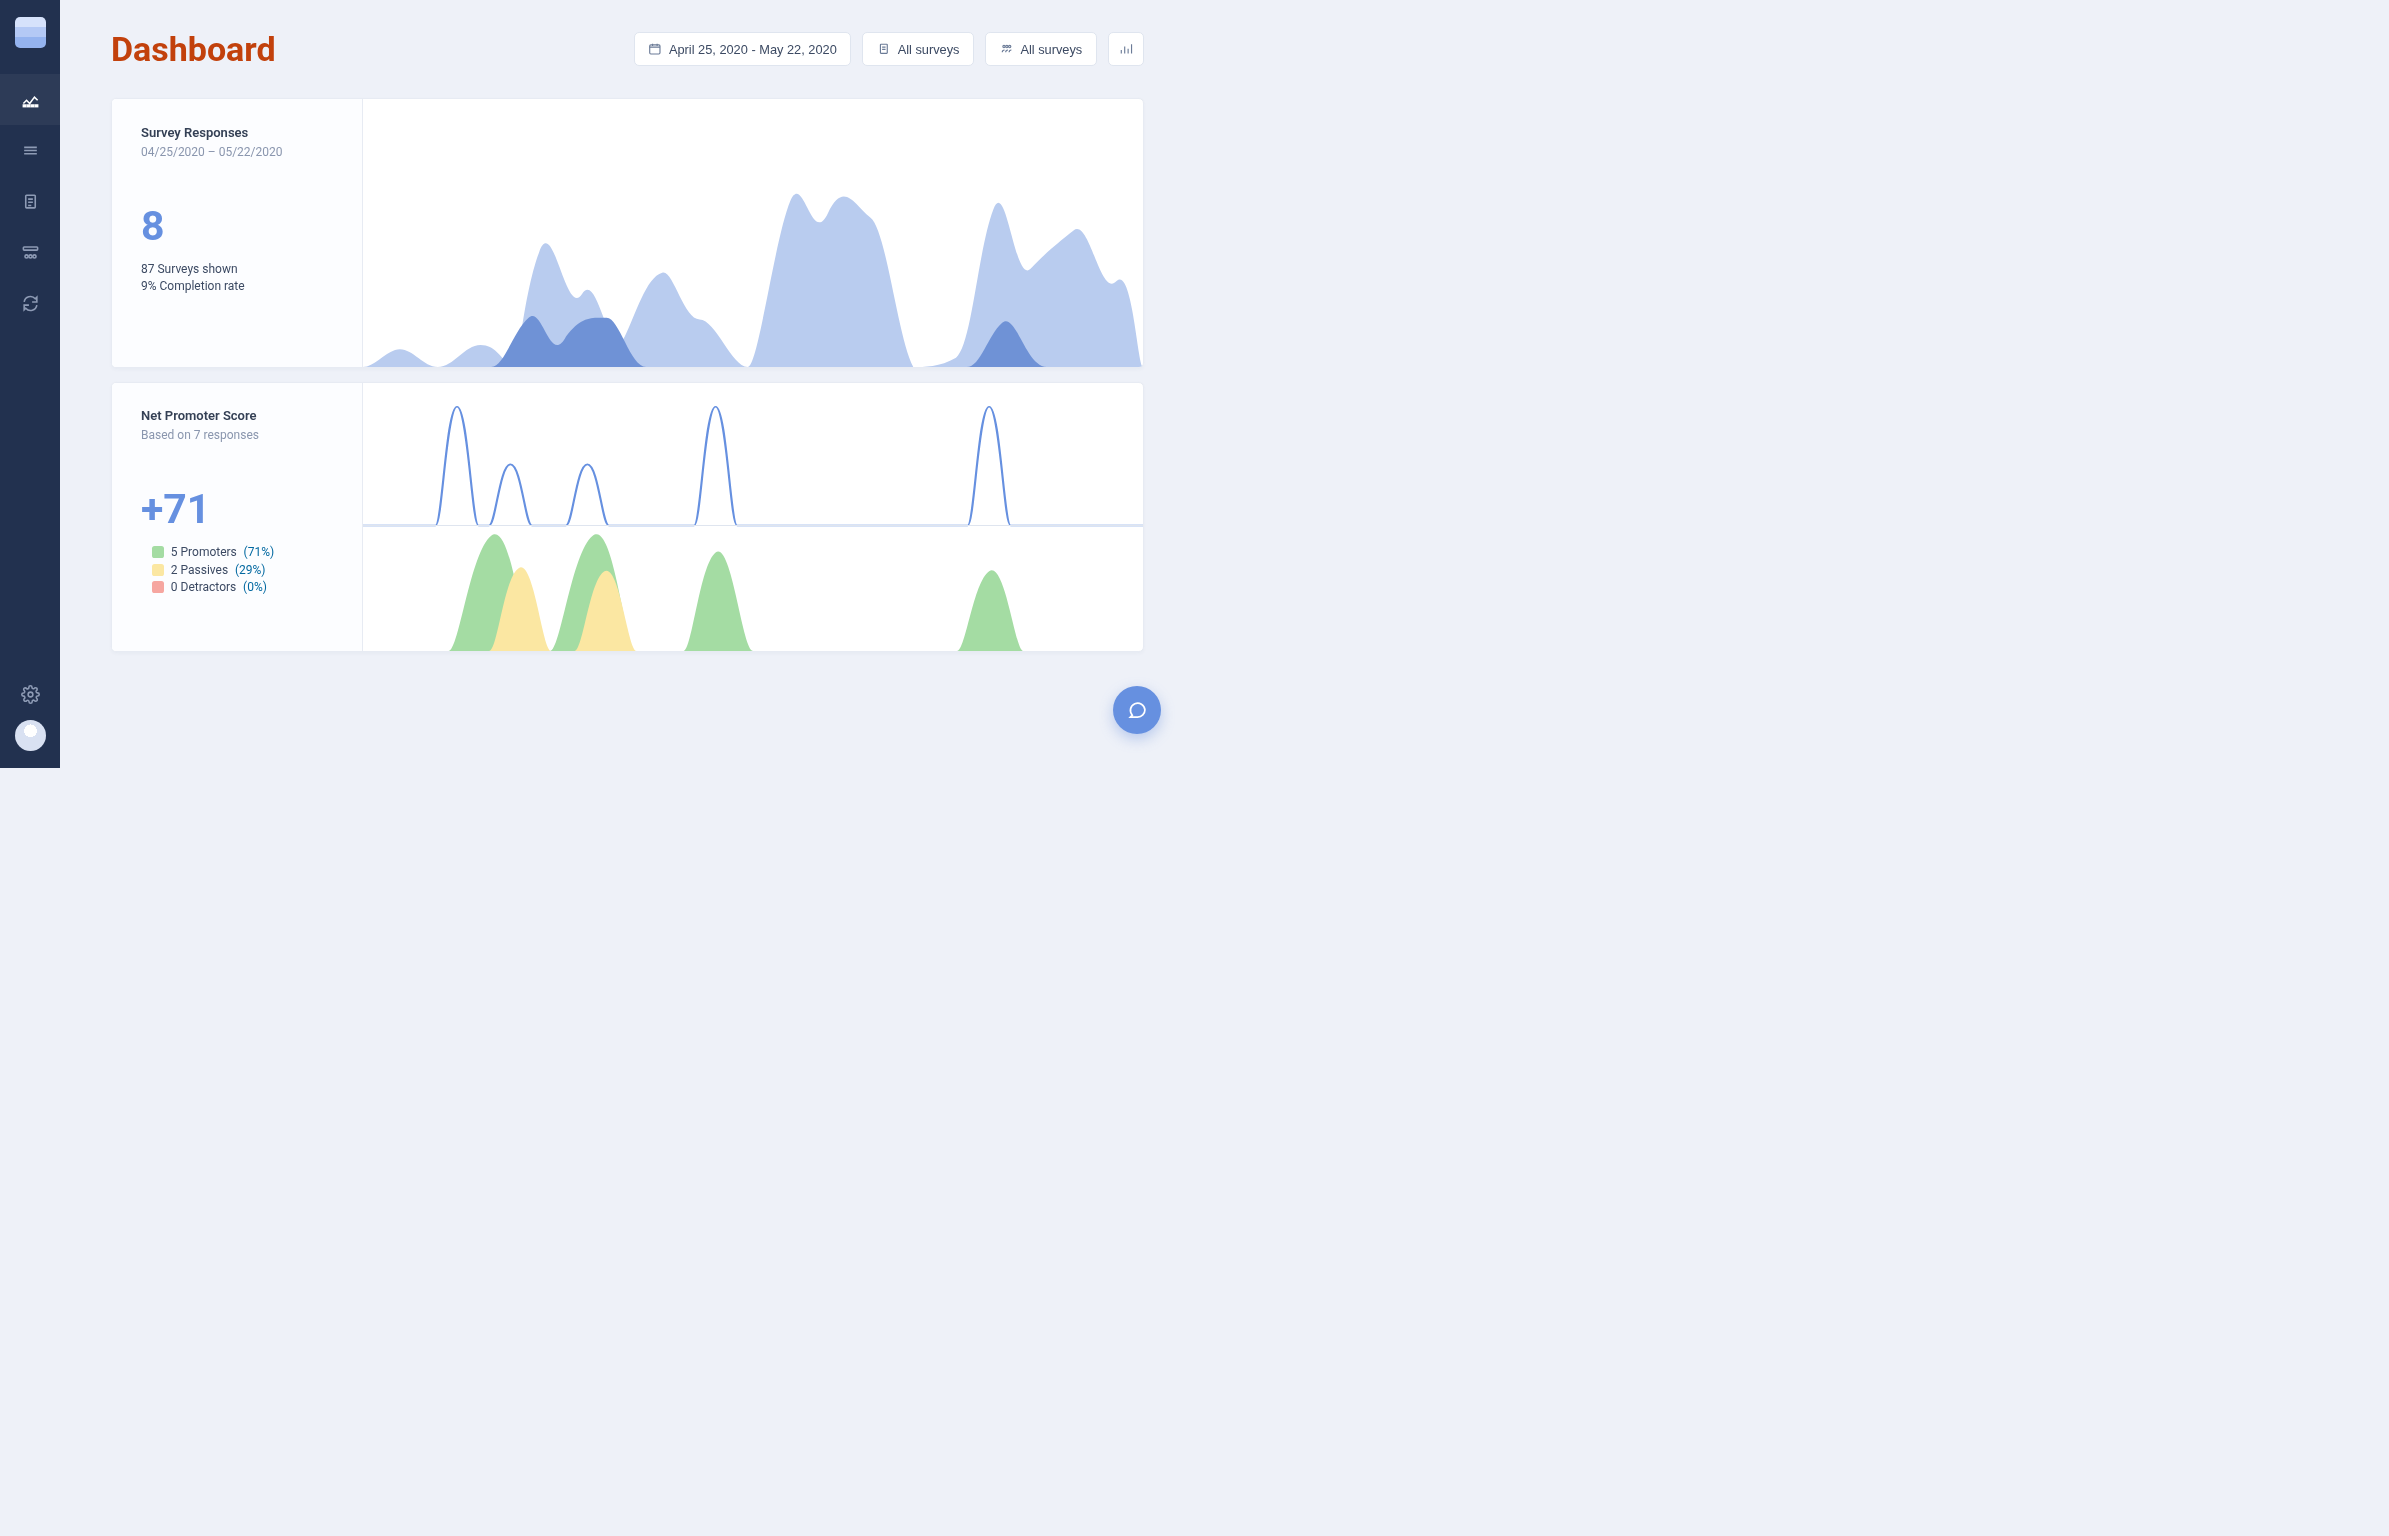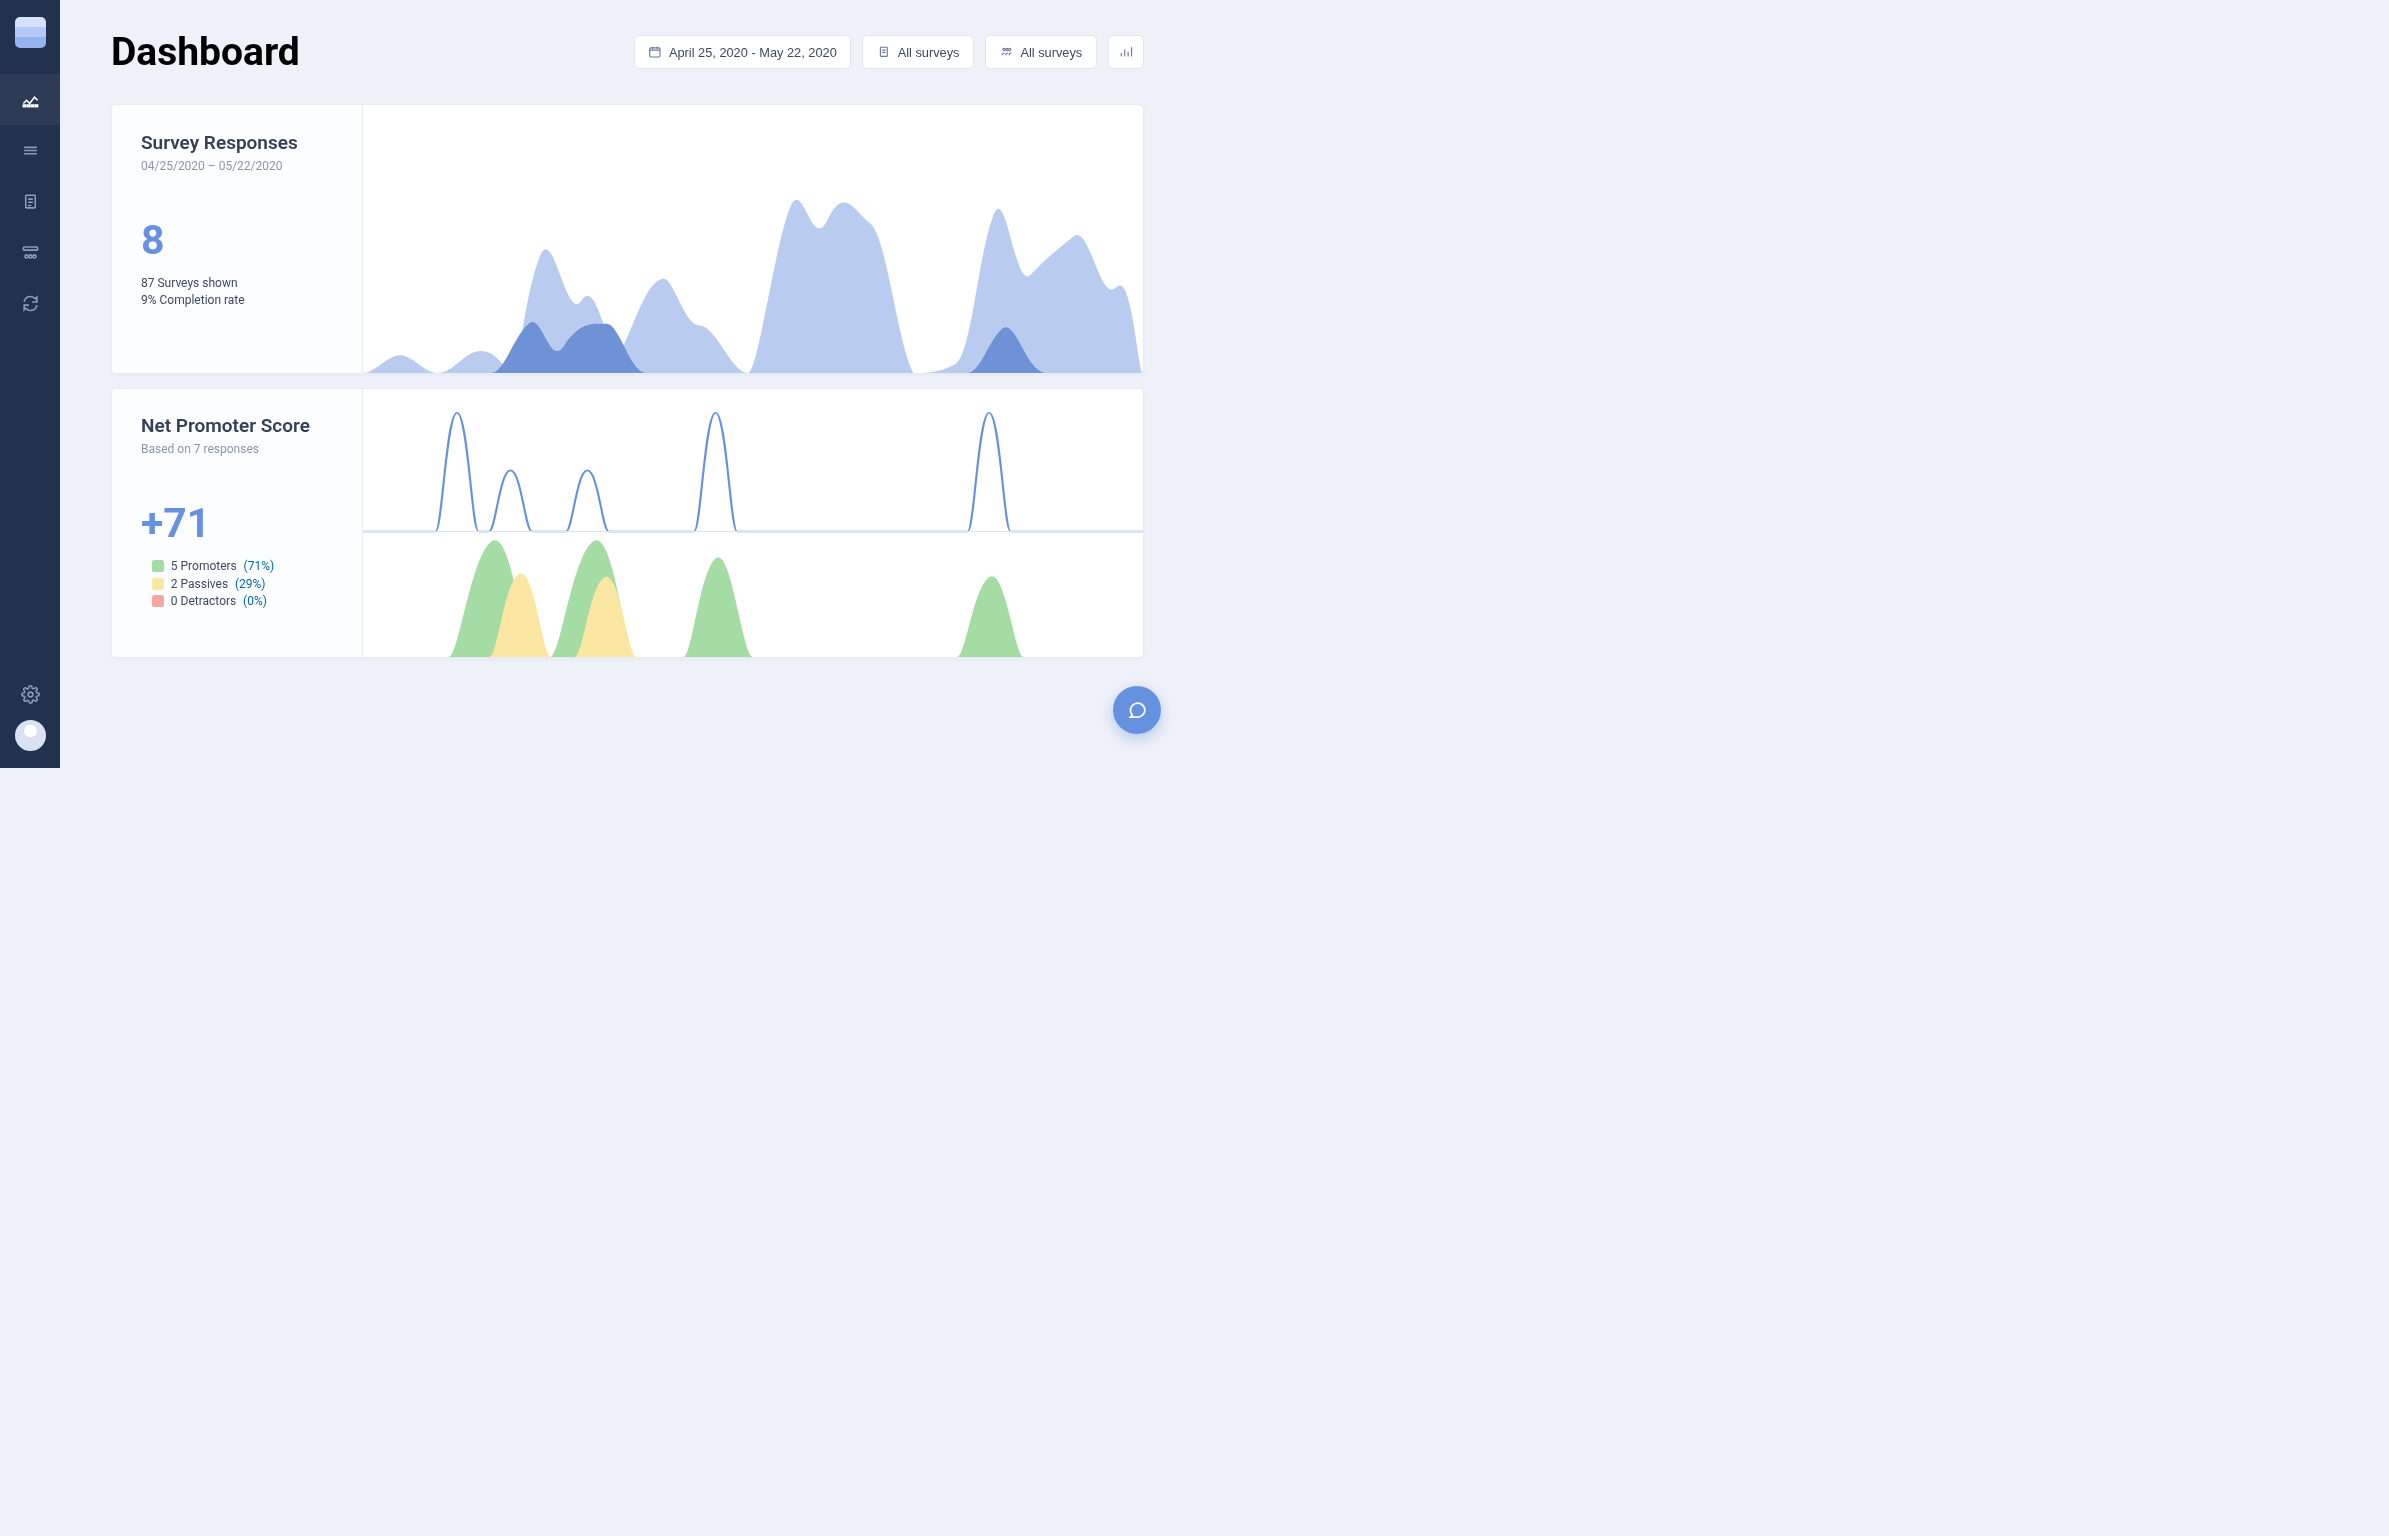--- a/index.html
+++ b/index.html
@@ -41,21 +41,21 @@
     border-radius: 50%;
     background: radial-gradient(circle at 50% 35%, #fff 0 25%, #d9e1f2 25% 100%);
     margin-bottom: 17px;
     cursor: pointer;
   }
 
   
   .main { flex: 1; padding: 29px 51px; position: relative; }
 
   .header { display: flex; align-items: center; justify-content: space-between; margin-bottom: 29px; }
-  .page-title { font-size: 39px; font-weight: 700; color: #000000; }
+  .page-title { font-size: 34px; font-weight: 700; color: #c2410c; }
   .toolbar { display: flex; gap: 11px; }
   .btn {
     background: #fff;
     border: 0.9px solid #dfe5ef;
     border-radius: 5.1px;
     padding: 8.5px 13.7px;
     font-size: 12.8px;
     color: #3c4a63;
     display: flex; align-items: center; gap: 6.8px;
     cursor: pointer;
@@ -72,21 +72,21 @@
     margin-bottom: 13.7px;
     overflow: hidden;
     box-shadow: 0 1.7px 3.4px rgba(40,50,80,0.03);
   }
   .card-left {
     width: 251px;
     border-right: 0.9px solid #e7ebf3;
     padding: 25.6px 29px;
     background: #fcfdff;
   }
-  .card-title { font-size: 19px; font-weight: 600; color: #344055; margin-bottom: 5.1px; }
+  .card-title { font-size: 13px; font-weight: 600; color: #344055; margin-bottom: 5.1px; }
   .card-sub { font-size: 12px; color: #8a96ae; margin-bottom: 43px; }
   .big-number { font-size: 41px; font-weight: 700; color: #6690e0; margin-bottom: 12px; }
   .stat-line { font-size: 12px; color: #3c4a63; margin-bottom: 3.4px; }
   .legend-line { font-size: 12px; color: #3c4a63; margin-bottom: 3.4px; display: flex; align-items: center; gap: 6.8px; padding-left: 11px; }
   .legend-line .pct { color: #0369a1; }
   .dot { width: 12px; height: 12px; border-radius: 2.6px; display: inline-block; }
   .dot.green { background: #a4dca3; }
   .dot.yellow { background: #fbe7a2; }
   .dot.red { background: #f6a6a0; }
 

